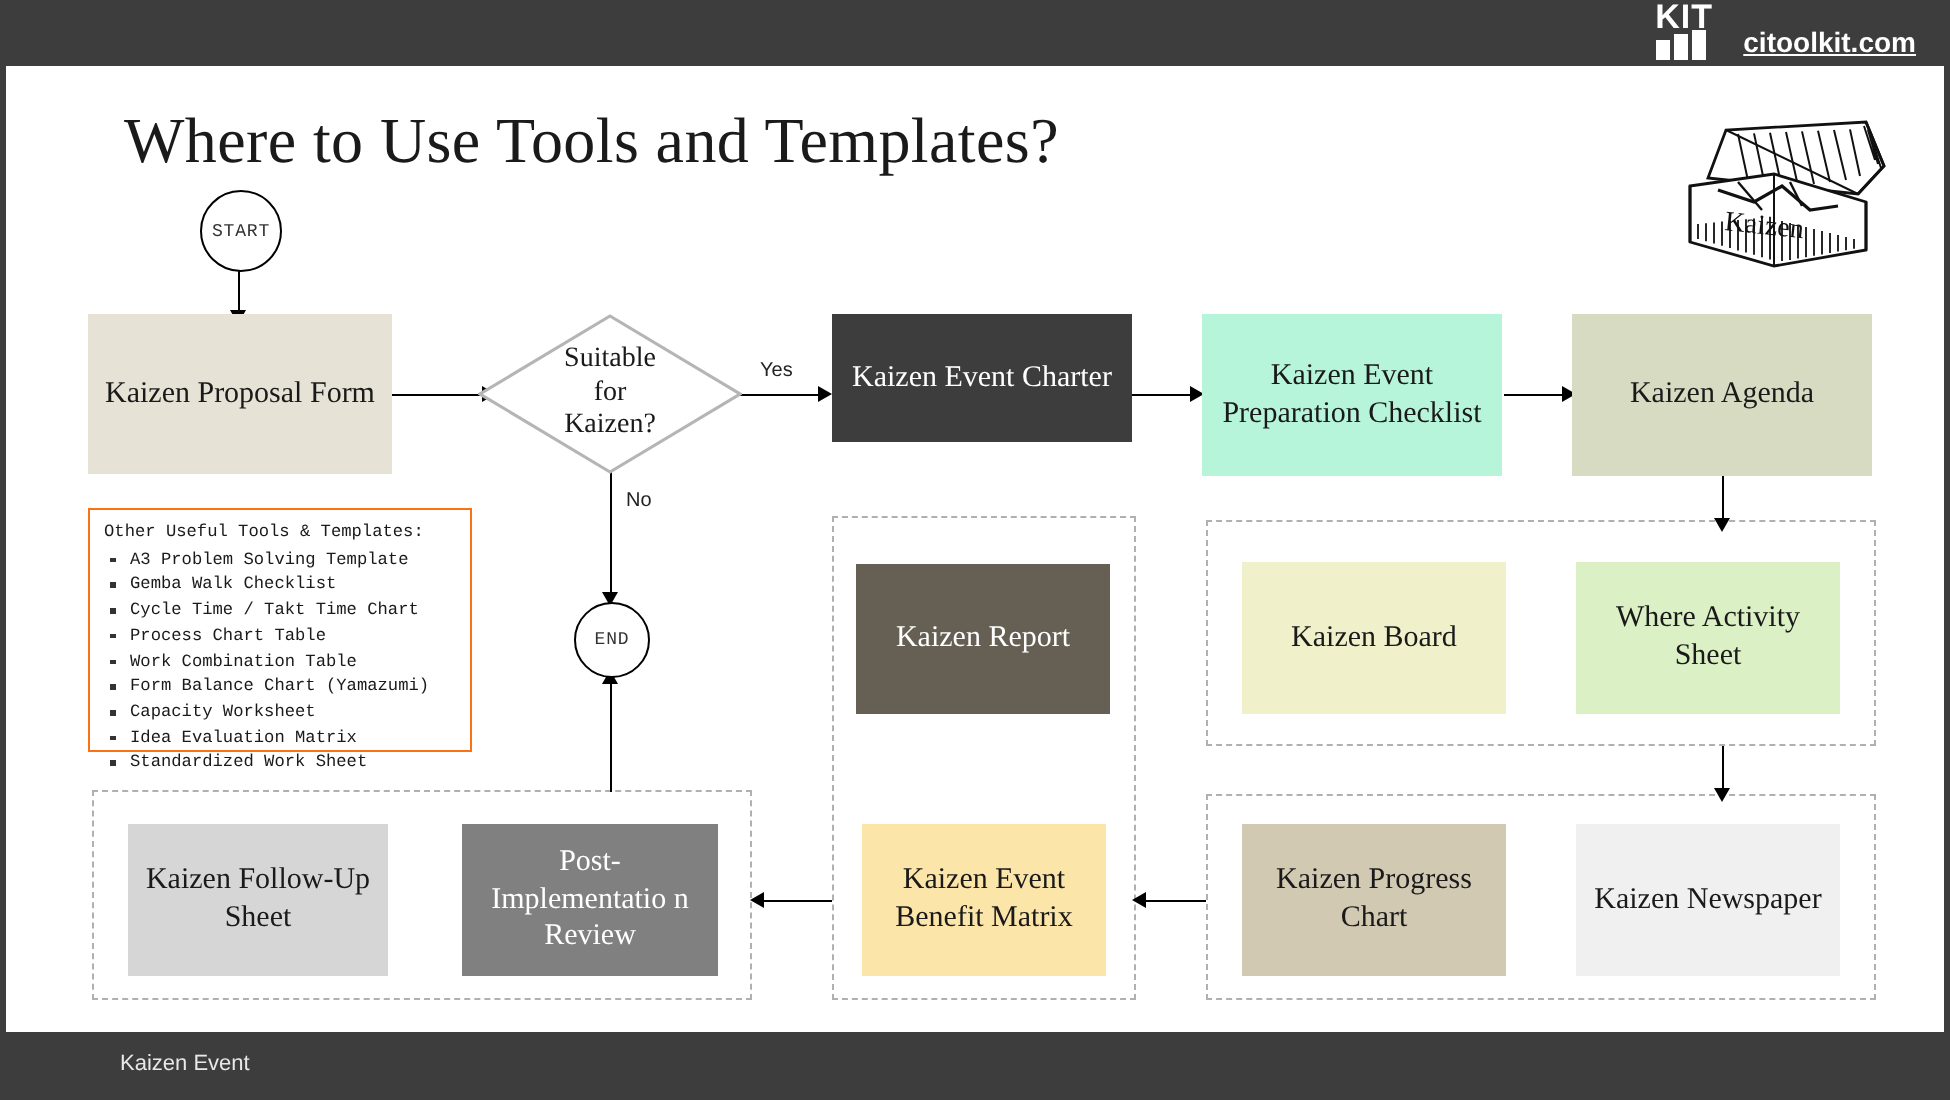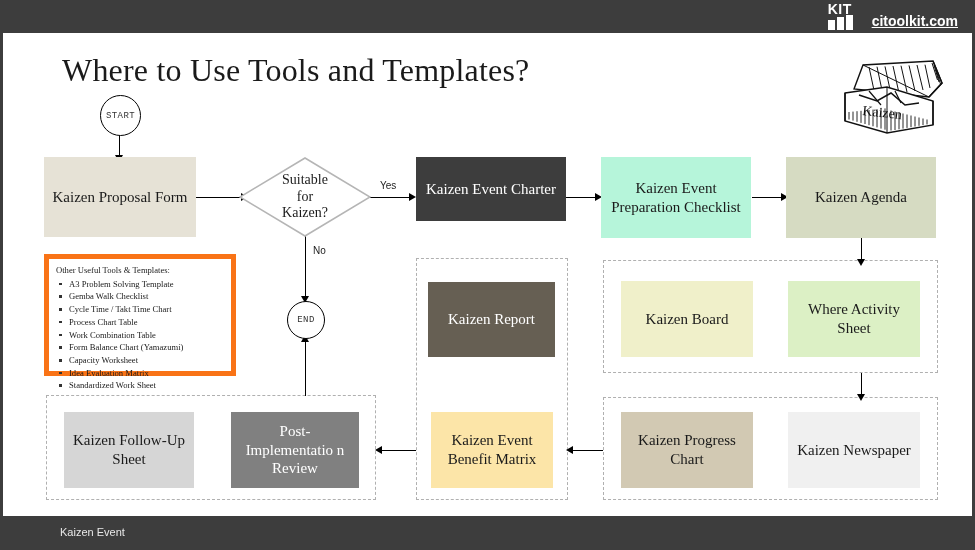--- a/index.html
+++ b/index.html
@@ -23,21 +23,21 @@
     position:absolute;left:0;top:0;width:969px;height:33px;
     background:#3d3d3d;
   }
   .logo-wrap{
     position:absolute;right:14px;top:3px;
     display:flex;align-items:flex-end;gap:6px;
   }
   .logo-mark{position:relative;width:38px;height:27px;}
   .logo-kit{
     position:absolute;left:0;top:0;
-    color:#ffffff;font-size:14px;font-weight:bold;
+    color:#ffffff;font-size:17px;font-weight:bold;
     letter-spacing:0.5px;line-height:12px;
     font-family:"Liberation Sans", sans-serif;
   }
   .logo-bars{position:absolute;left:0;top:12px;display:flex;align-items:flex-end;gap:2px;}
   .logo-bars i{display:block;background:#ffffff;width:7px;}
   .logo-bars i:nth-child(1){height:10px;}
   .logo-bars i:nth-child(2){height:13px;}
   .logo-bars i:nth-child(3){height:15px;}
   .logo-url{
     color:#ffffff;font-size:14px;text-decoration:underline;
@@ -105,24 +105,24 @@
   .group{
     position:absolute;
     border:1px dashed #b0b0b0;
     box-sizing:border-box;
     background:transparent;
   }
 
   
   .notes{
     position:absolute;
-    border:5px solid #f97316;
+    border:1px solid #f97316;
     background:#ffffff;
     box-sizing:border-box;
-    font-family:Liberation Serif, serif;
+    font-family:Liberation Mono, monospace;
     font-size:8.6px;color:#1a1a1a;
     padding:5px 7px 4px 7px;
     line-height:1.48;
   }
   .notes .nh{margin-bottom:1px;}
   .notes ul{margin:0;padding:0;list-style:none;}
   .notes li{position:relative;padding-left:13px;white-space:nowrap;}
   .notes li:before{
     content:"";position:absolute;left:3px;top:5px;
     width:2.5px;height:2.5px;background:#333;

